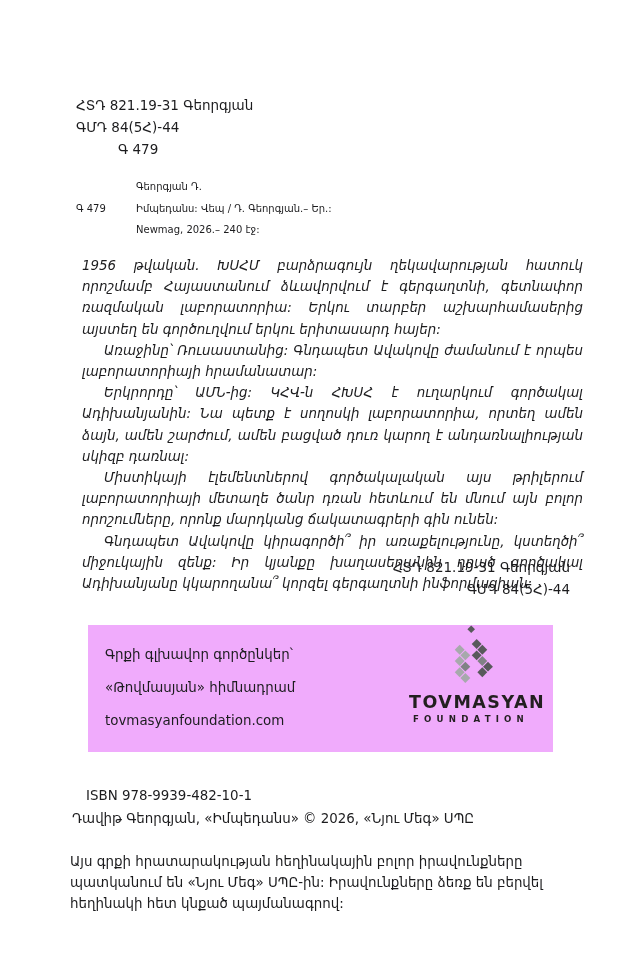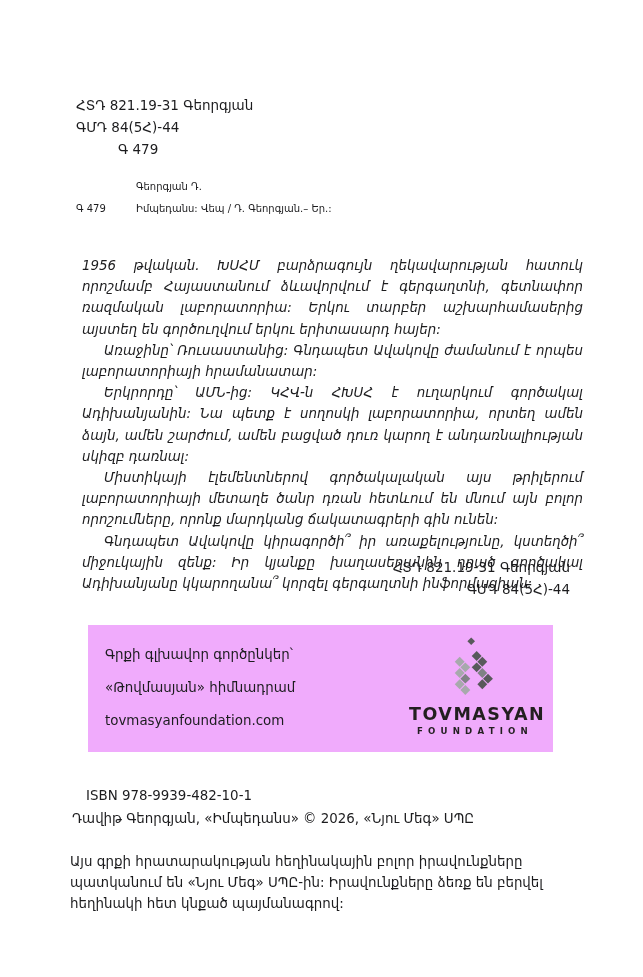--- a/index.html
+++ b/index.html
@@ -25,21 +25,21 @@
   
   .codes-bottom{position:absolute;right:73px;top:556px;font-size:13.5px;line-height:22px;text-align:right;}
   
   .partner-box{
     position:absolute;left:88px;top:625px;width:465px;height:127px;
     background:#f0abfc;box-sizing:border-box;
   }
   .partner-lines{position:absolute;left:17px;top:20px;font-size:13.4px;}
   .partner-lines div{margin-bottom:14px;line-height:19px;}
   .partner-lines div:last-child{margin-bottom:0;}
-  .logo{position:absolute;right:20px;top:12px;width:124px;text-align:right;}
+  .logo{position:absolute;right:20px;top:0;width:124px;text-align:center;}
   .logo-mark{display:block;margin:0 auto;}
   .t-dark{fill:#58595b;}
   .t-light{fill:#a7a9ac;}
   .t-mid{fill:#808285;}
   .logo-word{
     font-size:17.5px;font-weight:800;letter-spacing:1.5px;
     color:#231f20;line-height:18px;margin-top:2px;white-space:nowrap;
   }
   .logo-sub{
     font-size:8.6px;font-weight:700;letter-spacing:5.2px;
@@ -67,20 +67,21 @@
     <div class="row">
       <span class="idx"></span>
       <span>Գեորգյան Դ.</span>
     </div>
     <div class="row">
       <span class="idx">Գ 479</span>
       <span>Իմպեդանս: Վեպ / Դ. Գեորգյան.– Եր.:</span>
     </div>
     <div class="row">
       <span class="idx"></span>
+      <span>Newmag, 2026.– 240 էջ:</span>
     </div>
   </div>
 
   <div class="annotation">
     <p>1956 թվական. ԽՍՀՄ բարձրագույն ղեկավարության հատուկ որոշմամբ Հայաստանում ձևավորվում է գերգաղտնի, գետնափոր ռազմական լաբորատորիա: Երկու տարբեր աշխարհամասերից այստեղ են գործուղվում երկու երիտասարդ հայեր:</p>
     <p class="indent">Առաջինը՝ Ռուսաստանից: Գնդապետ Ավակովը ժամանում է որպես լաբորատորիայի հրամանատար:</p>
     <p class="indent">Երկրորդը՝ ԱՄՆ-ից: ԿՀՎ-ն ՀԽՍՀ է ուղարկում գործակալ Ադիխանյանին: Նա պետք է սողոսկի լաբորատորիա, որտեղ ամեն ձայն, ամեն շարժում, ամեն բացված դուռ կարող է անդառնալիության սկիզբ դառնալ:</p>
     <p class="indent">Միստիկայի էլեմենտներով գործակալական այս թրիլերում լաբորատորիայի մետաղե ծանր դռան հետևում են մնում այն բոլոր որոշումները, որոնք մարդկանց ճակատագրերի գին ունեն:</p>
     <p class="indent">Գնդապետ Ավակովը կիրագործի՞ իր առաքելությունը, կստեղծի՞ միջուկային զենք: Իր կյանքը խաղասեղանին դրած գործակալ Ադիխանյանը կկարողանա՞ կորզել գերգաղտնի ինֆորմացիան:</p>
   </div>

